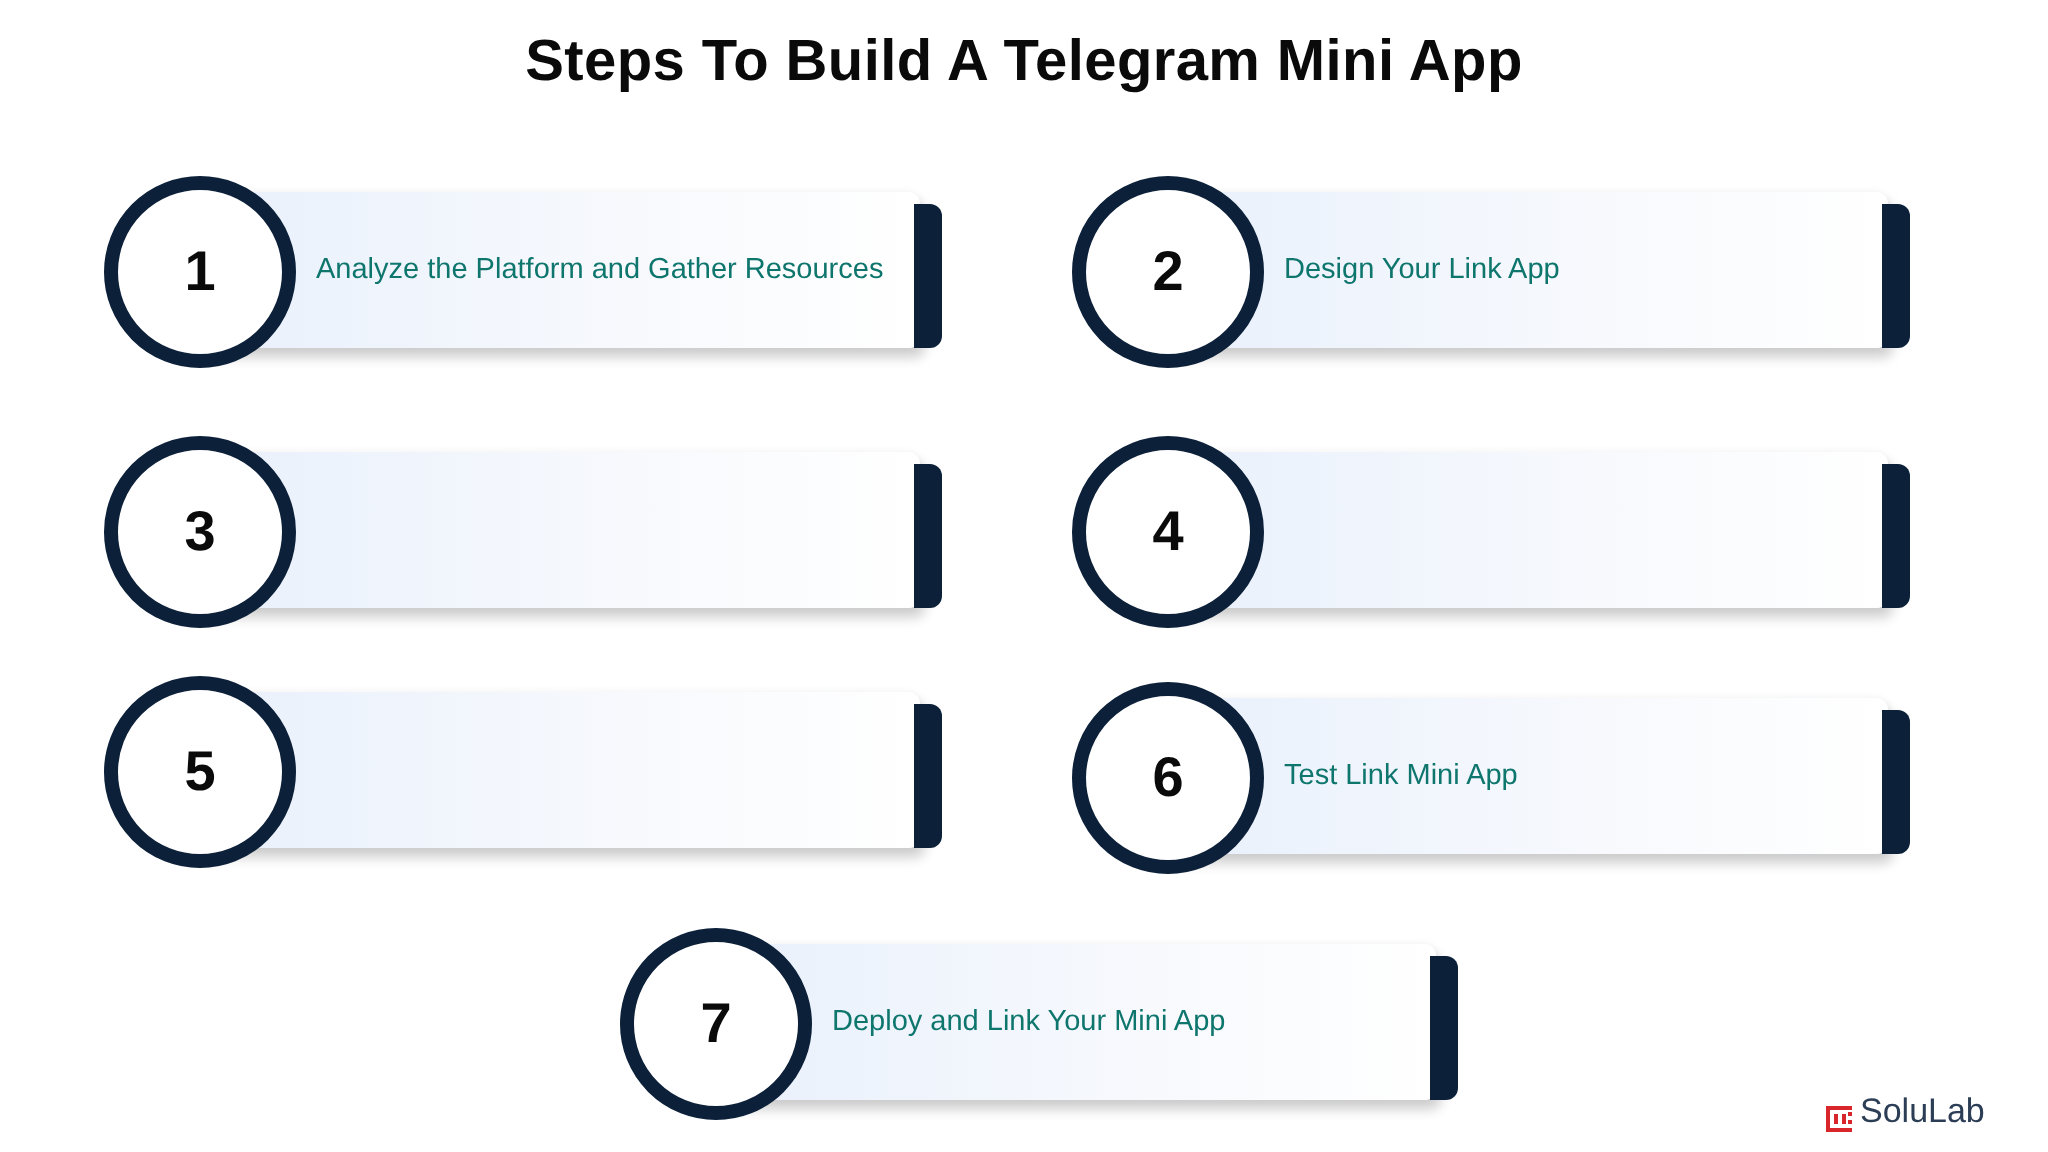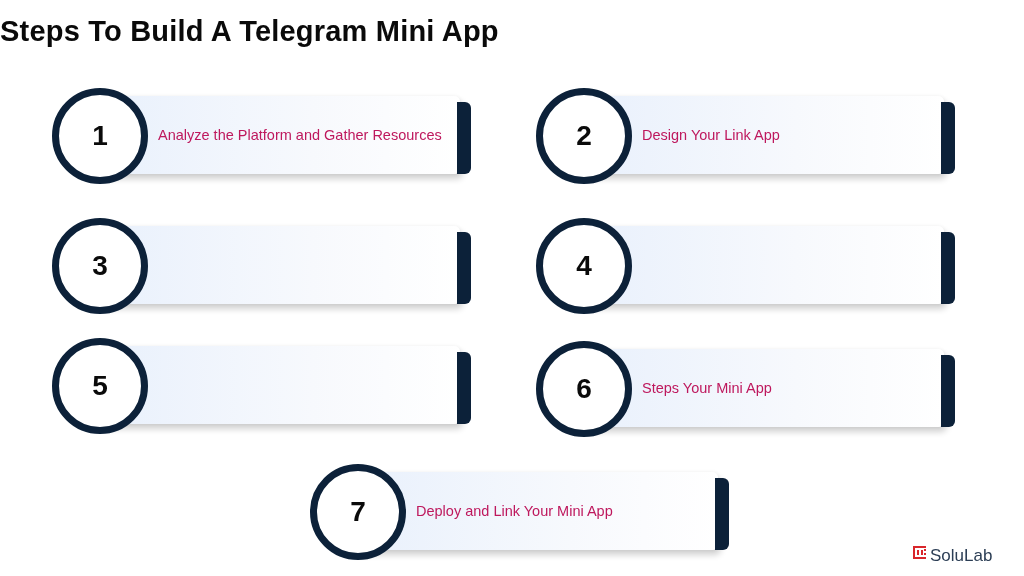--- a/index.html
+++ b/index.html
@@ -1,21 +1,21 @@
 <!DOCTYPE html>
 <html><head>
 <meta charset="utf-8">
 <style>
   html, body { margin:0; padding:0; }
   body {
     width:1024px; height:576px; background:#ffffff; position:relative; overflow:hidden;
     font-family:"Liberation Sans", "DejaVu Sans", sans-serif; color:#111;
   }
   .title {
-    position:absolute; top:15px; left:0; width:1024px; 
+    position:absolute; top:15px; left:0; width:1024px; text-align:center;
     font-size:29px; font-weight:bold; color:#0a0a0a; letter-spacing:0.2px;
   }
   .step { position:absolute; width:425px; height:95px; }
   .card {
     position:absolute; left:38px; top:8px; width:370px; height:78px;
     background:linear-gradient(90deg,#e8f0fc 0%, #f7f9fd 60%, #ffffff 100%);
     border-radius:6px;
     box-shadow: 3px 5px 6px rgba(0,0,0,0.18), 0 0 4px rgba(0,0,0,0.06);
   }
   .tab {
@@ -23,24 +23,24 @@
     background:#0c2139; border-radius:0 6px 6px 0;
   }
   .circle {
     position:absolute; left:0; top:0; width:82px; height:82px;
     border:7px solid #0c2139; border-radius:50%; background:#ffffff;
     display:flex; align-items:center; justify-content:center;
   }
   .num { font-size:28px; font-weight:bold; color:#0a0a0a; }
   .label {
     position:absolute; left:106px; top:8px; width:290px; height:78px;
-    display:flex; align-items:center; font-size:14.5px; line-height:18px; color:#be185d;
+    display:flex; align-items:center; font-size:14.5px; line-height:18px; color:#0f766e;
   }
   .logo {
-    position:absolute; left:913px; top:546px; display:flex; align-items:flex-start; gap:4px;
+    position:absolute; left:913px; top:546px; display:flex; align-items:flex-end; gap:4px;
   }
   .logo-mark { width:13px; height:13px; position:relative; }
   .logo-mark span { position:absolute; background:#d9262b; }
   .logo-text { font-size:17px; color:#2c3e55; }
 </style>
 </head>
 <body>
 
 <div class="title">Steps To Build A Telegram Mini App</div>
 
@@ -85,21 +85,21 @@
     <span class="num">5</span>
   </div>
 </div>
 
 <div class="step" style="left:536px; top:341px;">
   <div class="card"></div>
   <div class="tab"></div>
   <div class="circle">
     <span class="num">6</span>
   </div>
-  <div class="label">Steps Your Mini App</div>
+  <div class="label">Test Link Mini App</div>
 </div>
 
 <div class="step" style="left:310px; top:464px;">
   <div class="card"></div>
   <div class="tab"></div>
   <div class="circle">
     <span class="num">7</span>
   </div>
   <div class="label">Deploy and Link Your Mini App</div>
 </div>

